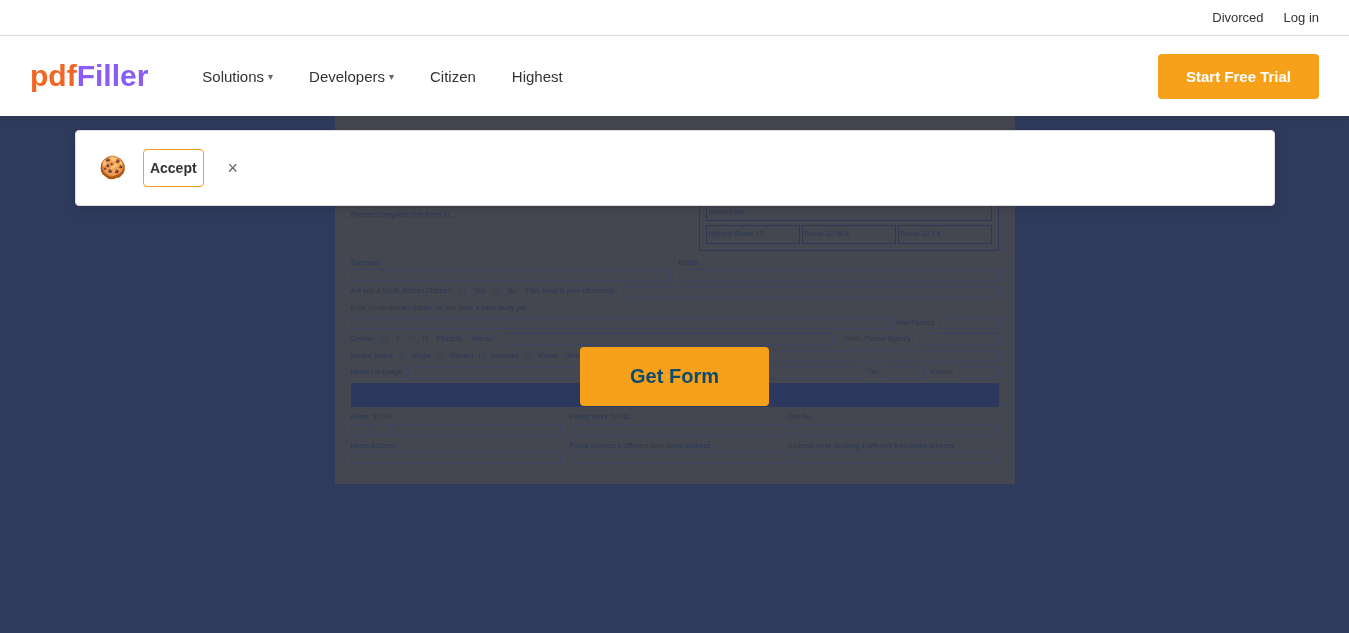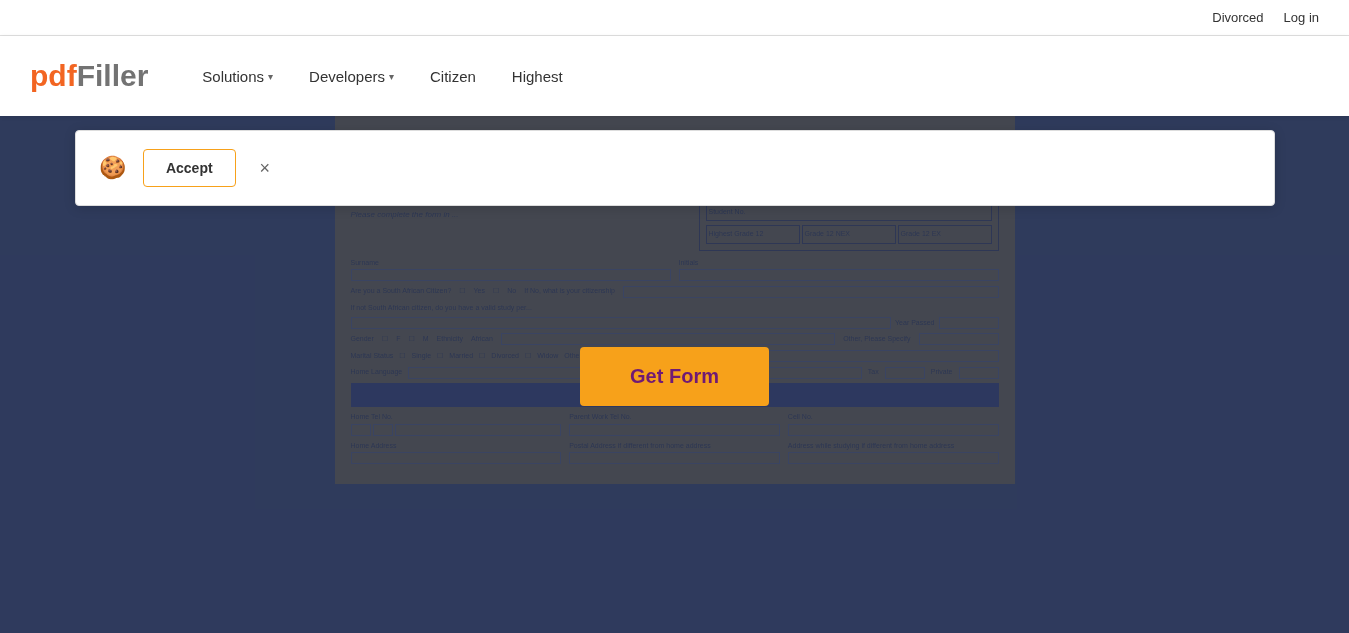--- a/index.html
+++ b/index.html
@@ -39,21 +39,21 @@
       display: flex;
       align-items: center;
       margin-right: 40px;
     }
     .logo-text {
       font-size: 30px;
       font-weight: 800;
       font-family: Arial, sans-serif;
     }
     .logo-pdf { color: #f26522; }
-    .logo-filler { color: #737373; margin-top: 16px; }
+    .logo-filler { color: #8b5cf6; margin-top: 16px; }
 
     .nav-links {
       display: flex;
       align-items: center;
       gap: 8px;
       flex: 1;
     }
     .nav-item {
       font-size: 15px;
       color: #333;
@@ -112,21 +112,21 @@
     .cookie-text .read-more {
       color: #f26522;
       text-decoration: underline;
       cursor: pointer;
       font-weight: 600;
     }
     .accept-btn {
       background: #fff;
       border: 1px solid #f7a11a;
       color: #333;
-      padding: 10px 22px;
+      padding: 10px 6px;
       font-size: 14px;
       font-weight: 600;
       border-radius: 4px;
       cursor: pointer;
       white-space: nowrap;
     }
     .close-btn {
       background: none;
       border: none;
       font-size: 18px;
@@ -179,21 +179,21 @@
     .hero-title {
       font-size: 52px;
       font-weight: 900;
       color: #fff;
       line-height: 1.15;
       text-shadow: 1px 2px 8px rgba(0,0,0,0.5);
       margin-bottom: 40px;
     }
     .get-form-btn {
       background: #f7a11a;
-      color: #701a75;
+      color: #0c4a6e;
       border: none;
       padding: 18px 50px;
       font-size: 20px;
       font-weight: 700;
       border-radius: 4px;
       cursor: pointer;
     }
   </style>
 </head>
 <body>
@@ -218,20 +218,21 @@
       <span>Developers</span>
       <span class="chevron">▾</span>
     </a>
     <a class="nav-item">
       <span>Citizen</span>
     </a>
     <a class="nav-item">
       <span>Highest</span>
     </a>
   </div>
+  <button class="start-trial-btn">Start Free Trial</button>
 </nav>
 
 <div class="hero">
 
   <div class="form-bg">
     <div style="position:absolute;top:0;left:50%;transform:translateX(-50%);width:680px;background:#eab308;padding:16px;font-size:8px;color:#222;line-height:1.8;">
 
       <div style="display:flex;justify-content:space-between;margin-bottom:6px;">
         <div style="font-size:8px;">
           <div>If you have attached the following documents please tick</div>

